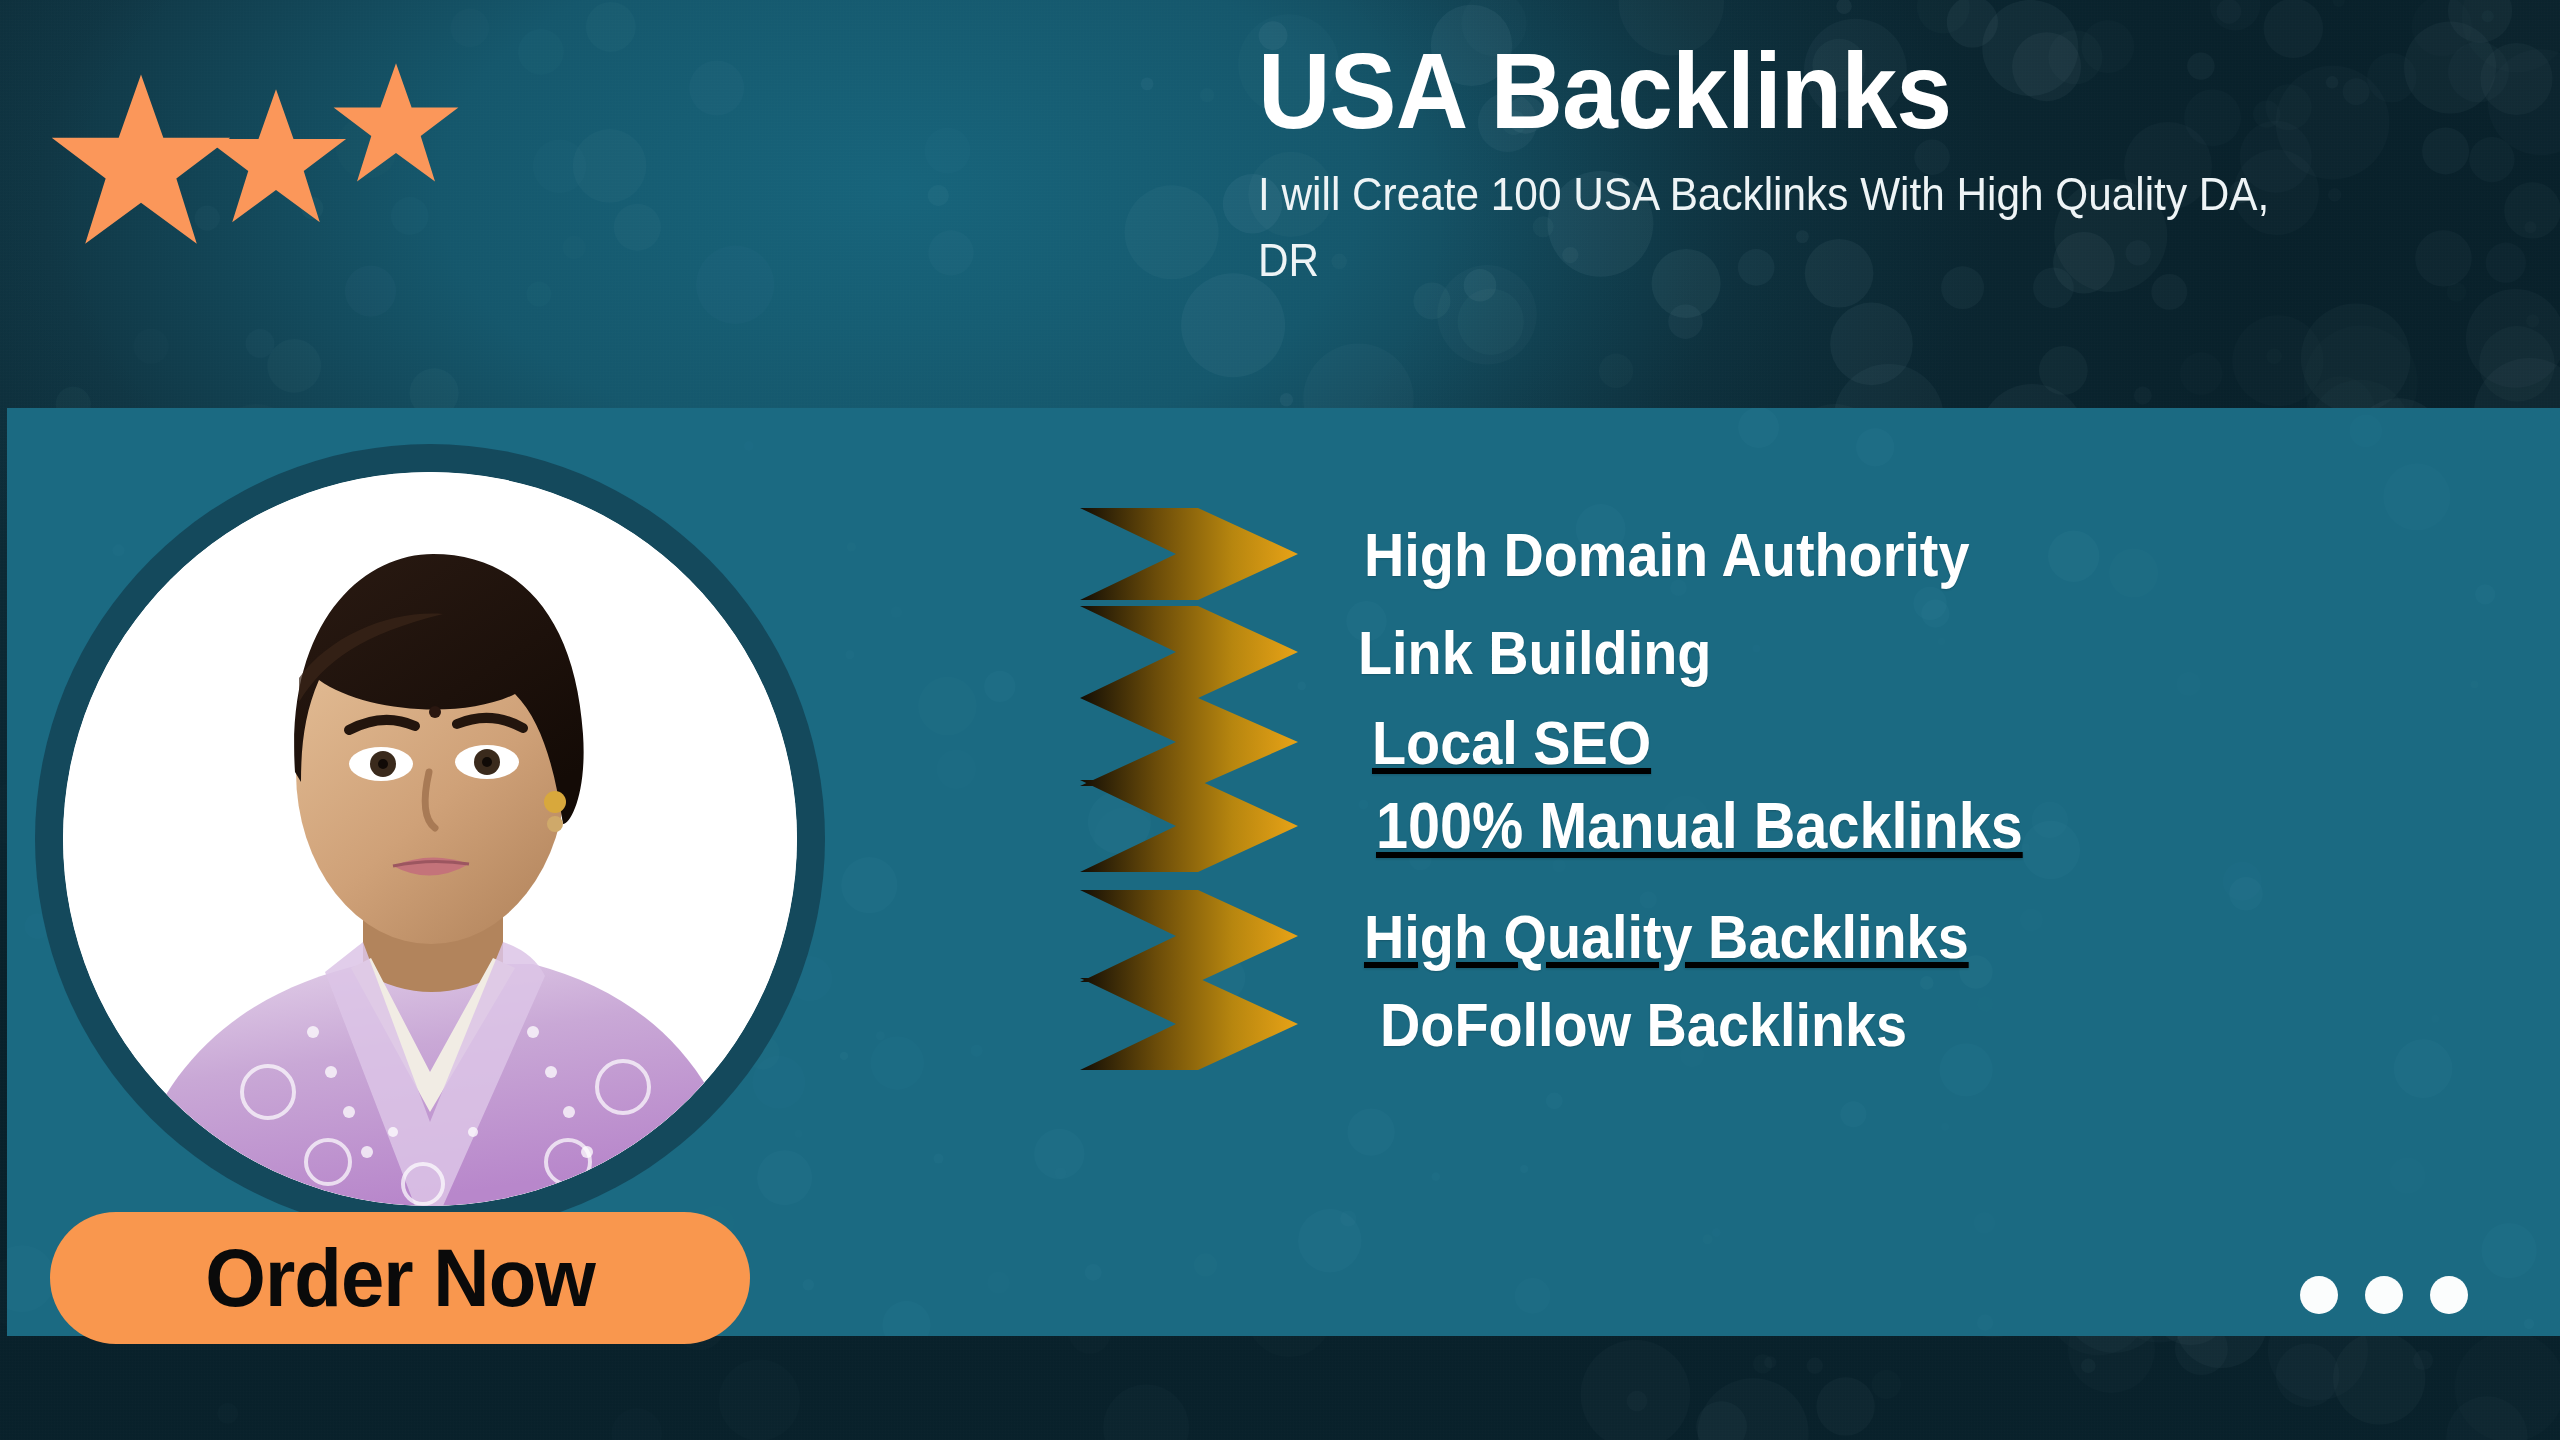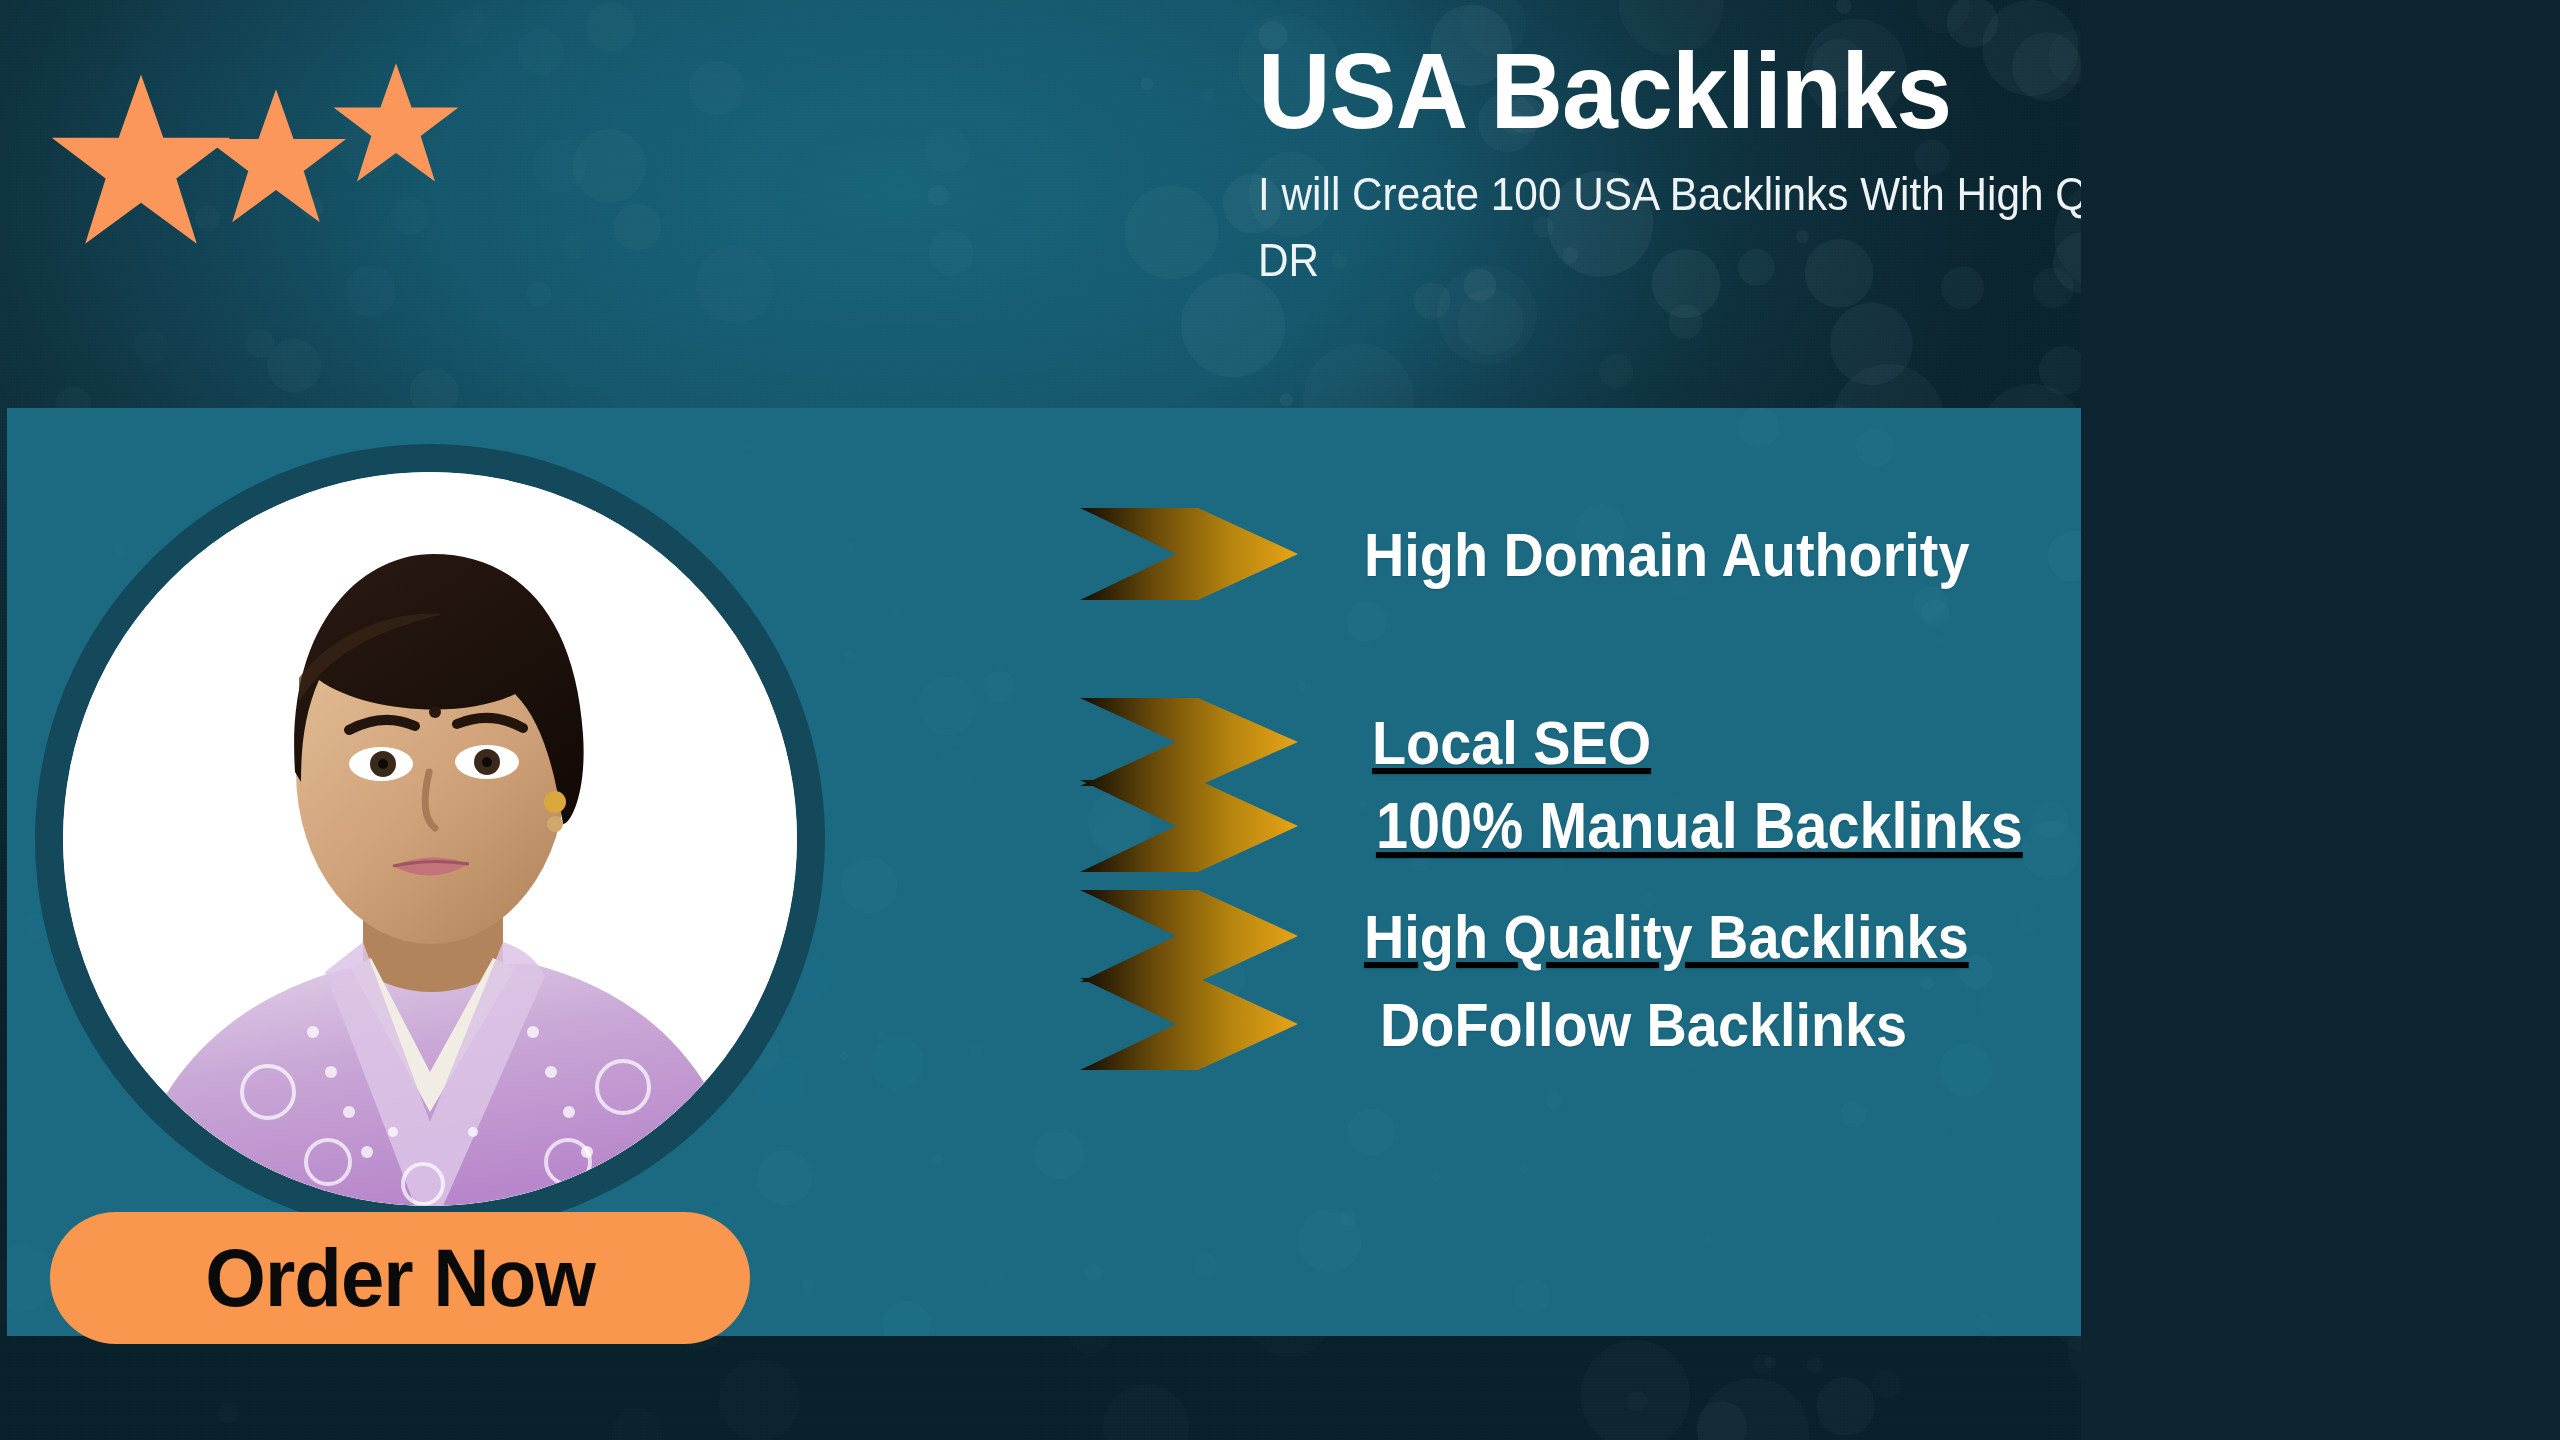--- a/index.html
+++ b/index.html
@@ -1,18 +1,18 @@
 <!DOCTYPE html>
 <html><head>
 <meta charset="utf-8">
 <style>
   html,body{margin:0;padding:0;background:#0d2530;}
   body{width:2560px;height:1440px;overflow:hidden;font-family:"Liberation Sans",sans-serif;}
 
-  #banner{position:relative;width:2081px;height:1440px;overflow:hidden;
+  #banner{position:relative;width:2560px;height:1440px;overflow:hidden;
     background:#a16207;}
 
   
   .bg-base{position:absolute;inset:0;
     background:
       radial-gradient(ellipse 1100px 620px at 900px 190px, #17647b 0%, #15576c 42%, #103745 78%, #0e2e3a 100%),
       linear-gradient(180deg,#123340 0%,#12333f 100%);}
   .bg-vig{position:absolute;inset:0;
     background:radial-gradient(ellipse 1500px 900px at 760px 210px, rgba(0,0,0,0) 45%, rgba(4,22,30,.55) 100%);}
   .bg-dots{position:absolute;inset:0;opacity:.85;}
@@ -714,20 +714,34 @@
                 <stop offset="35%" stop-color="#6b4c09"></stop>
             <stop offset="70%" stop-color="#b7860f"></stop>
                 <stop offset="100%" stop-color="#e8a317"></stop>
           </linearGradient>
             </defs>
           <path d="M0 4 L118 4 L218 50 L118 96 L0 96 L96 50 Z" fill="url(#g1)"></path>
         </svg>
         <span class="flabel" style="font-size:62px;margin-left:66px;">High Domain Authority</span>
       </div>
 
+      <div class="frow" style="top:98px;">
+        <svg class="chev" width="218" height="100" viewBox="0 0 218 100">
+          <defs>
+              <linearGradient id="g2" x1="0" y1="0" x2="1" y2="0">
+            <stop offset="0%" stop-color="#120d05"></stop>
+                <stop offset="35%" stop-color="#6b4c09"></stop>
+            <stop offset="70%" stop-color="#b7860f"></stop>
+                <stop offset="100%" stop-color="#e8a317"></stop>
+          </linearGradient>
+            </defs>
+          <path d="M0 4 L118 4 L218 50 L118 96 L0 96 L96 50 Z" fill="url(#g2)"></path>
+        </svg>
+        <span class="flabel" style="font-size:62px;margin-left:60px;">Link Building</span>
+      </div>
 
       <div class="frow" style="top:190px;text-decoration:underline;">
         <svg class="chev" width="218" height="96" viewBox="0 0 218 96">
           <defs>
               <linearGradient id="g3" x1="0" y1="0" x2="1" y2="0">
             <stop offset="0%" stop-color="#120d05"></stop>
                 <stop offset="35%" stop-color="#6b4c09"></stop>
             <stop offset="70%" stop-color="#b7860f"></stop>
                 <stop offset="100%" stop-color="#e8a317"></stop>
           </linearGradient>

